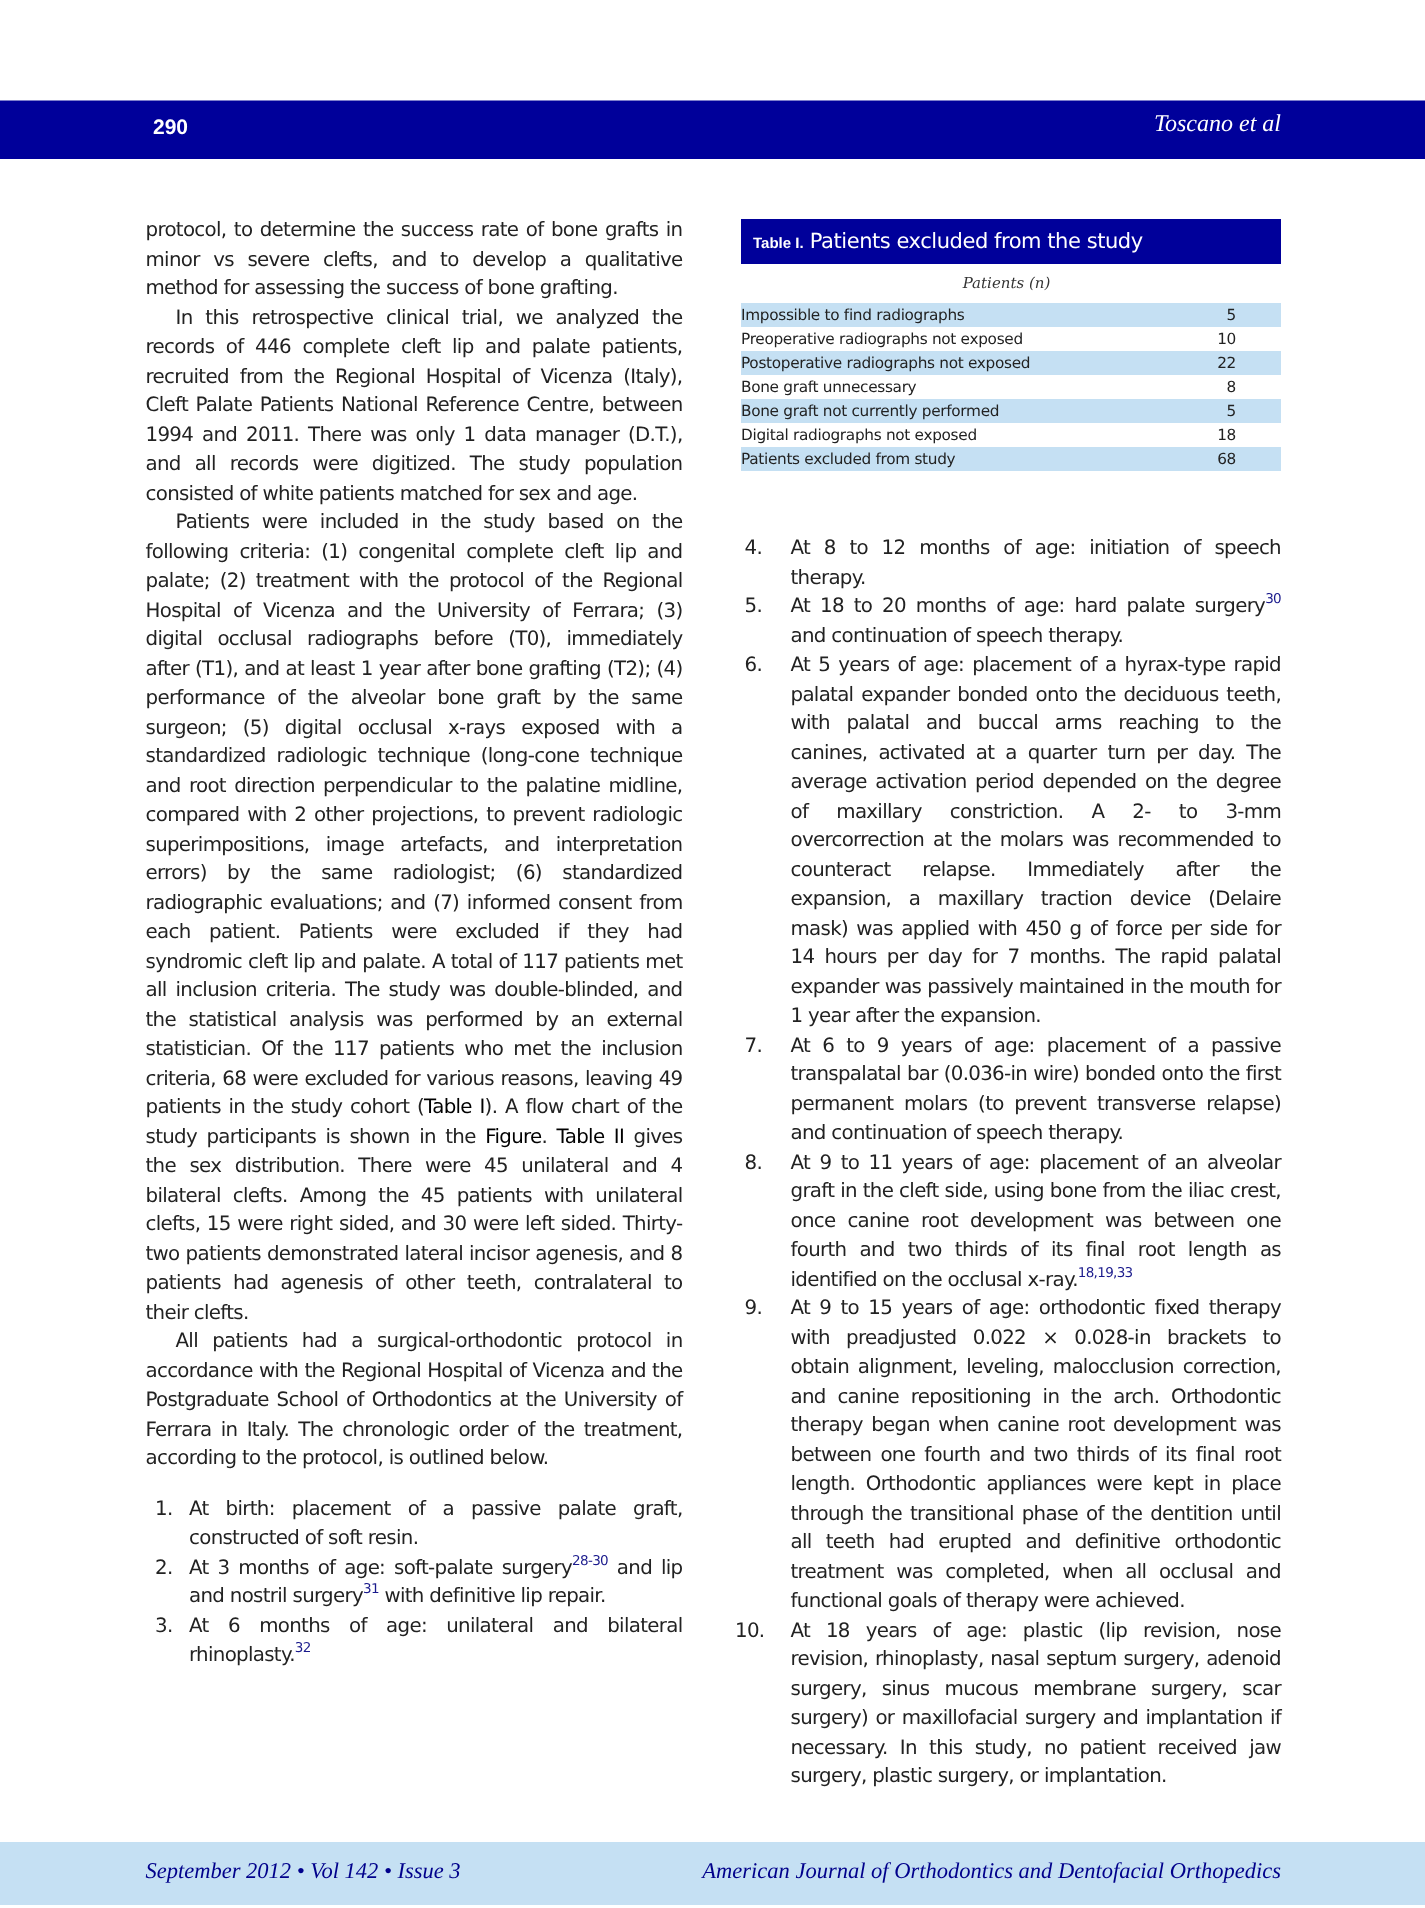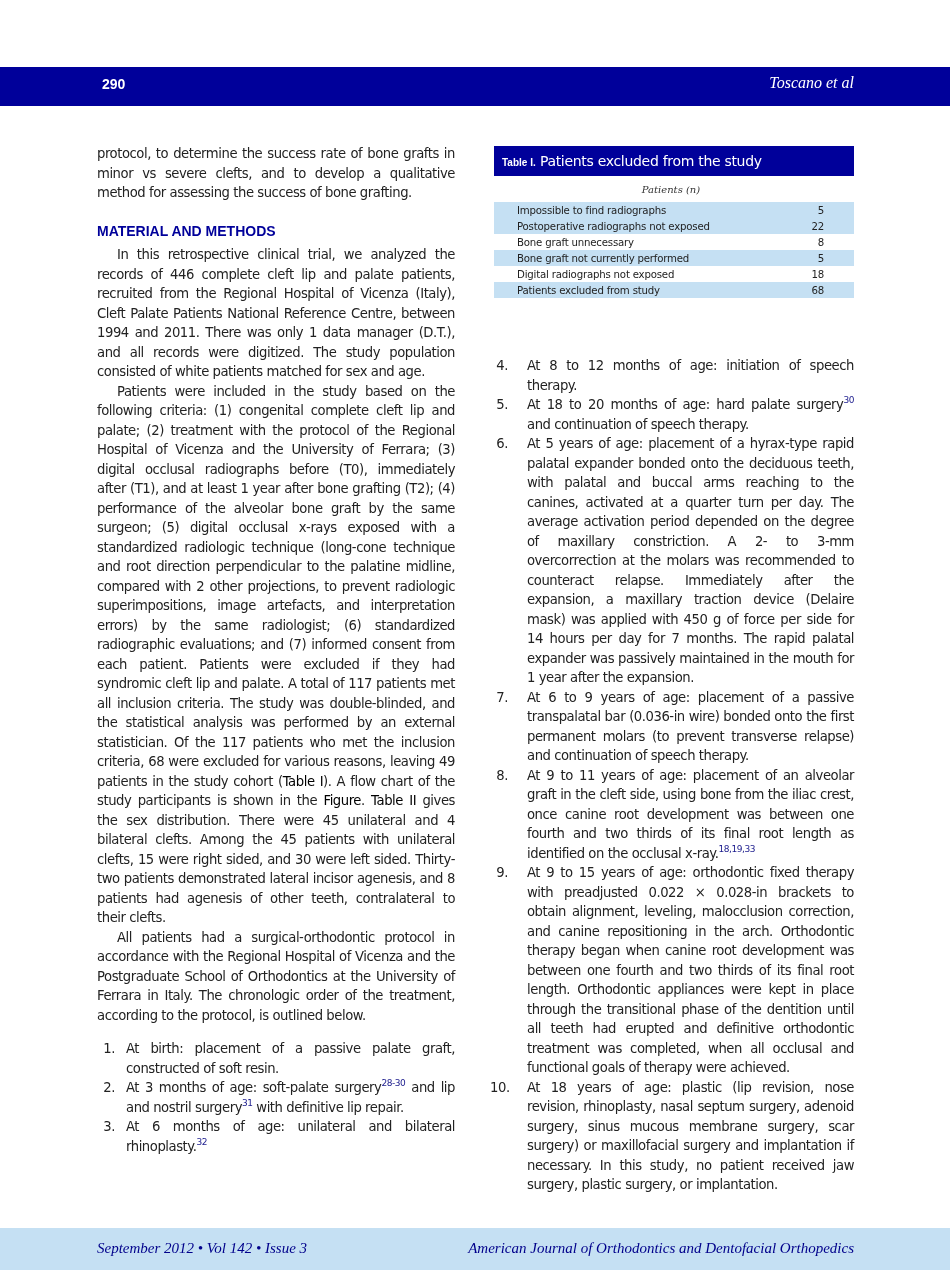--- a/index.html
+++ b/index.html
@@ -30,42 +30,41 @@
   
   .table-box { position: absolute; left: 494px; top: 146px; width: 360px; }
   .table-title { background: #00009a; color: #fff; height: 30px; line-height: 30px;
                  padding-left: 8px; font-size: 14px; font-family: "DejaVu Sans", sans-serif;
                  letter-spacing: -0.3px; }
   .table-title b { font-family: "Liberation Sans", sans-serif; font-weight: bold; font-size: 10px; letter-spacing: 0; }
   .col-head { text-align: center; font-style: italic; font-family: "DejaVu Serif", serif;
               font-size: 10px; color: #333; padding: 8px 6px 4px 0; height: 14px; }
   table { border-collapse: collapse; width: 360px; font-family: "DejaVu Sans", sans-serif;
           font-size: 10.2px; color: #222; letter-spacing: -0.2px; }
-  td { height: 16px; padding: 0 0 0 23px; }
+  td { height: 16px; padding: 0 0 0 0; }
   td.val { text-align: right; padding-right: 30px; width: 60px; }
   tr.shade td { background: #c5e0f3; }
   
   .footer-bar { position: absolute; left: 0; top: 1228px; width: 950px; height: 42px;
                 background: #c5e0f3; }
   .footer-left { position: absolute; left: 97px; top: 12px; color: #00008b; font-style: italic;
                  font-family: "Liberation Serif", serif; font-size: 15px; }
   .footer-right { position: absolute; right: 96px; top: 12px; color: #00008b; font-style: italic;
                   font-family: "Liberation Serif", serif; font-size: 15px; }
 </style>
 </head>
 <body>
 
 <div class="header-bar">
   <span class="page-num">290</span>
   <span class="running-head">Toscano et al</span>
 </div>
 
 <div class="col col-left">
   <p>protocol, to determine the success rate of bone grafts in minor vs severe clefts, and to develop a qualitative method for assessing the success of bone grafting.</p>
-  <div class="section-heading">MATERIAL AND METHODS</div>
   <p class="indent">In this retrospective clinical trial, we analyzed the records of 446 complete cleft lip and palate patients, recruited from the Regional Hospital of Vicenza (Italy), Cleft Palate Patients National Reference Centre, between 1994 and 2011. There was only 1 data manager (D.T.), and all records were digitized. The study population consisted of white patients matched for sex and age.</p>
   <p class="indent"><span>Patients were included in the study based on the following criteria: (1) congenital complete cleft lip and palate; (2) treatment with the protocol of the Regional Hospital of Vicenza and the University of Ferrara; (3) digital occlusal radiographs before (T0), immediately after (T1), and at least 1 year after bone grafting (T2); (4) performance of the alveolar bone graft by the same surgeon; (5) digital occlusal x-rays exposed with a standardized radiologic technique (long-cone technique and root direction perpendicular to the palatine midline, compared with 2 other projections, to prevent radiologic superimpositions, image artefacts, and interpretation errors) by the same radiologist; (6) standardized radiographic evaluations; and (7) informed consent from each patient. Patients were excluded if they had syndromic cleft lip and palate. A total of 117 patients met all inclusion criteria. The study was double-blinded, and the statistical analysis was performed by an external statistician. Of the 117 patients who met the inclusion criteria, 68 were excluded for various reasons, leaving 49 patients in the study cohort (</span><a class="link">Table I</a><span>). A flow chart of the study participants is shown in the </span><a class="link">Figure</a><span>. </span><a class="link">Table II</a><span> gives the sex distribution. There were 45 unilateral and 4 bilateral clefts. Among the 45 patients with unilateral clefts, 15 were right sided, and 30 were left sided. Thirty-two patients demonstrated lateral incisor agenesis, and 8 patients had agenesis of other teeth, contralateral to their clefts.</span></p>
   <p class="indent">All patients had a surgical-orthodontic protocol in accordance with the Regional Hospital of Vicenza and the Postgraduate School of Orthodontics at the University of Ferrara in Italy. The chronologic order of the treatment, according to the protocol, is outlined below.</p>
   <ol class="protocol">
     <li>
       <span class="num">1.</span>
       <span>At birth: placement of a passive palate graft, constructed of soft resin.</span>
     </li>
     <li>
       <span class="num">2.</span>
@@ -79,20 +78,24 @@
 </div>
 
 <div class="table-box">
   <div class="table-title"><b>Table I.</b> <span>Patients excluded from the study</span></div>
   <div class="col-head">Patients (n)</div>
   <table>
     <tbody>
       <tr class="shade">
           <td>Impossible to find radiographs</td>
           <td class="val">5</td>
+        </tr>
+      <tr>
+          <td>Preoperative radiographs not exposed</td>
+          <td class="val">10</td>
         </tr>
       <tr class="shade">
           <td>Postoperative radiographs not exposed</td>
           <td class="val">22</td>
         </tr>
       <tr>
           <td>Bone graft unnecessary</td>
           <td class="val">8</td>
         </tr>
       <tr class="shade">

